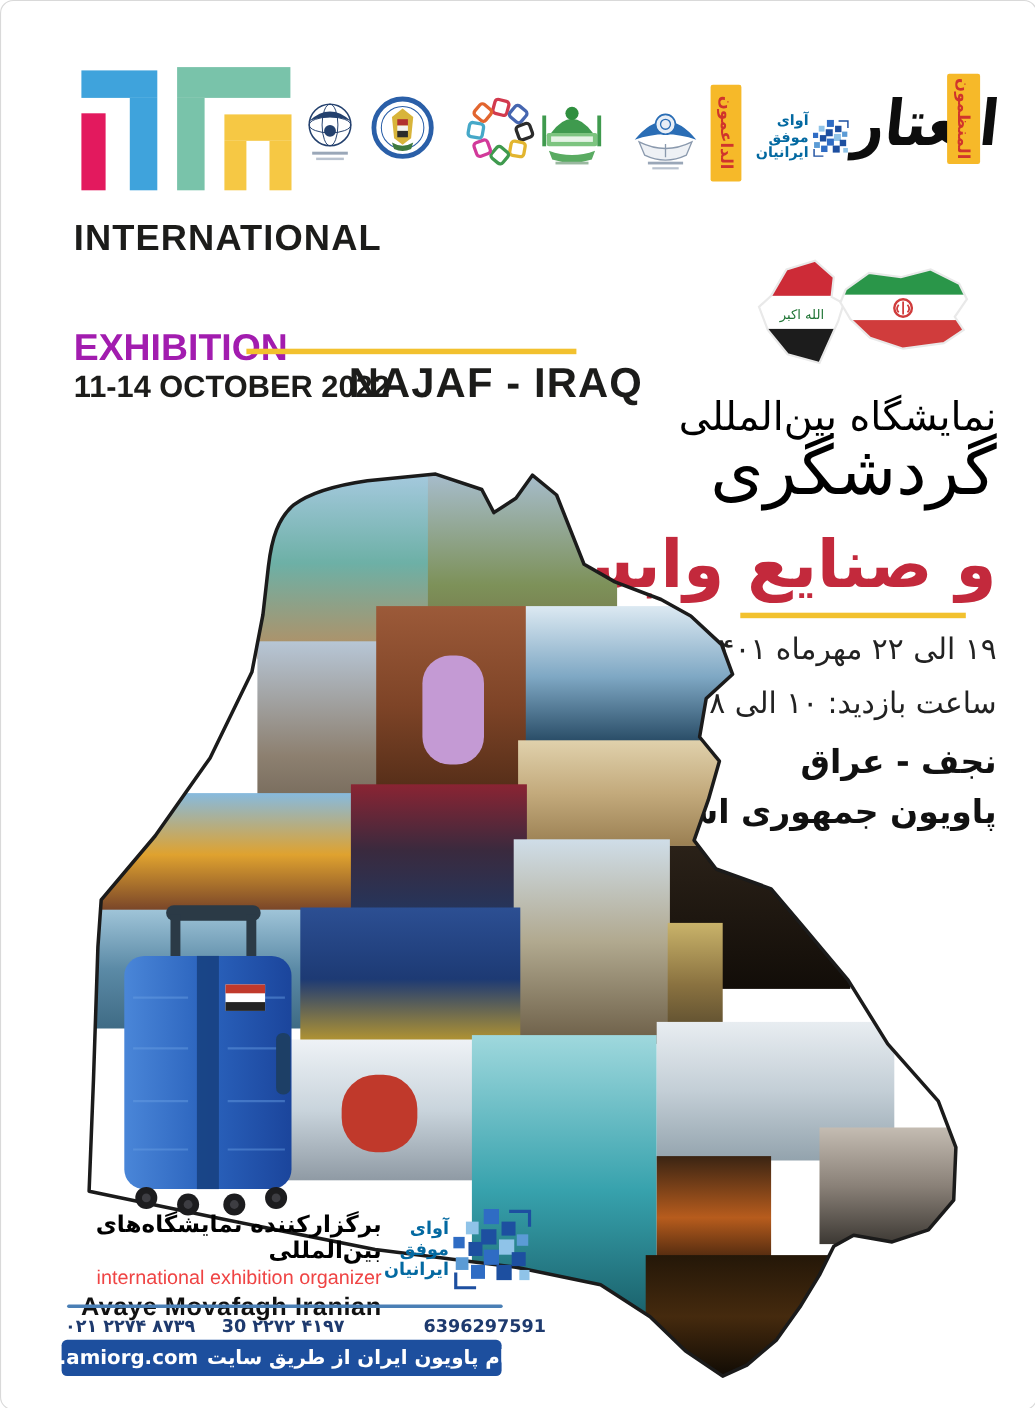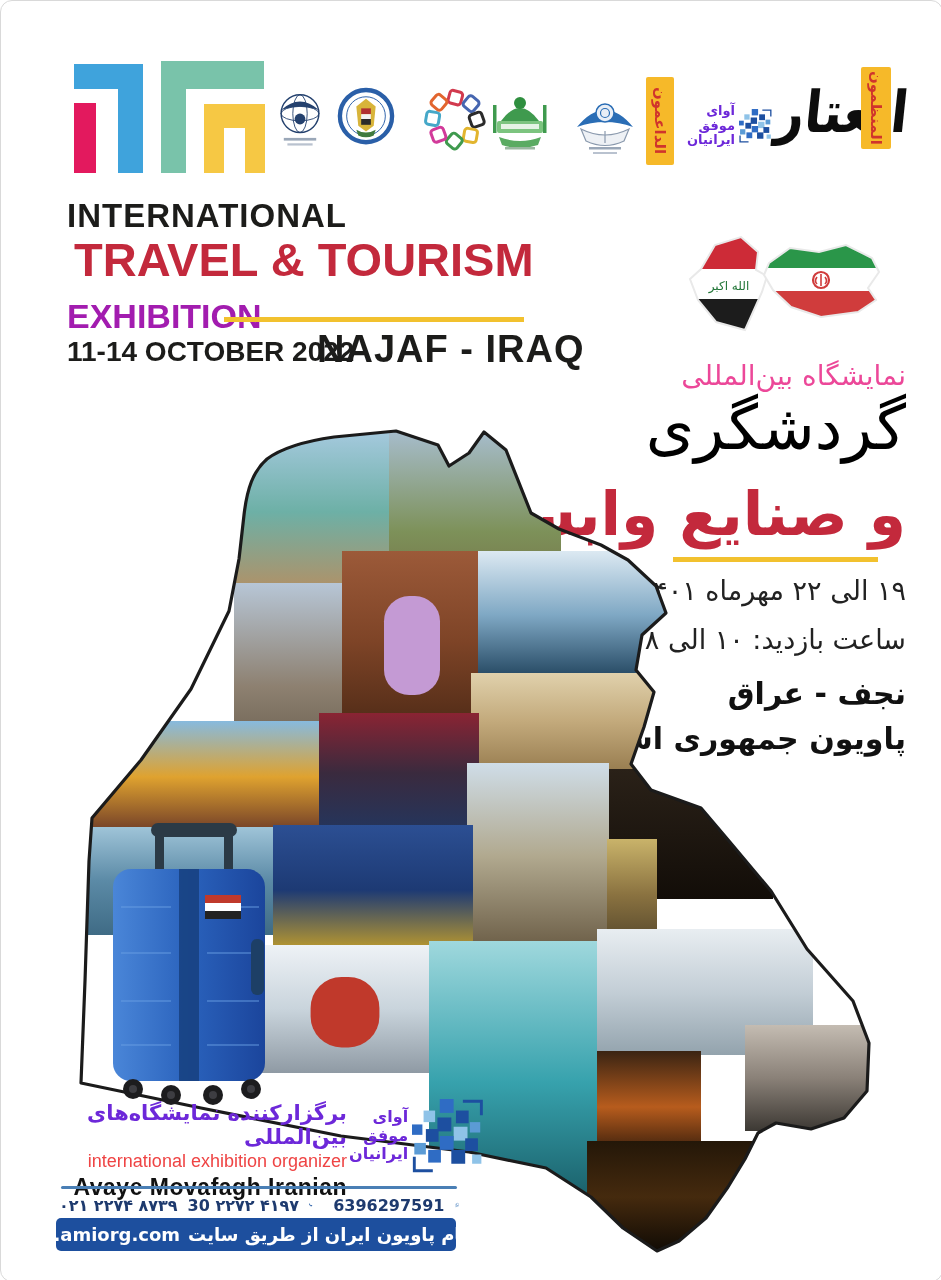--- a/index.html
+++ b/index.html
@@ -11,47 +11,47 @@
   #itte-logo{left:64px;top:58px;width:202px;height:118px;}
   #itte-logo div{position:absolute;}
   .lg-blue{background:#3fa3dc;} .lg-pink{background:#e3195e;} .lg-teal{background:#79c3aa;} .lg-yellow{background:#f6c844;}
   .logo-circle{display:flex;align-items:center;justify-content:center;}
   .vbanner{background:#f6b929;color:#d0342c;font-weight:bold;font-size:15px;
            writing-mode:vertical-rl;text-align:center;display:flex;align-items:center;justify-content:center;
            border-radius:2px;font-family:"DejaVu Sans",sans-serif;}
   #calligraphy{font-family:"DejaVu Sans",sans-serif;font-weight:bold;color:#0d0d0d;font-size:50px;
                transform:skewX(-6deg) scaleY(1.15);letter-spacing:-2px;}
   .ami-logo{display:flex;align-items:center;gap:4px;}
-  .ami-txt{font-family:"DejaVu Sans",sans-serif;font-weight:bold;color:#6d28d9;text-align:right;direction:rtl;line-height:1.15;}
+  .ami-txt{font-family:"DejaVu Sans",sans-serif;font-weight:bold;color:#0369a1;text-align:right;direction:rtl;line-height:1.15;}
   
   #t1{left:66px;top:196px;font-size:33px;font-weight:700;letter-spacing:1px;color:#1c1c1a;}
   #t2{left:73px;top:231px;font-size:47px;font-weight:800;color:#c3293c;letter-spacing:0;}
   #t3{left:66px;top:296px;font-size:34px;font-weight:800;color:#a21caf;}
   #yline1{left:223px;top:316px;width:300px;height:5px;background:#f2c12e;}
   #tdates{left:66px;top:335px;font-size:28px;font-weight:800;color:#1c1c1a;}
   #tloc{left:316px;top:327px;font-size:38px;font-weight:800;color:#1c1c1a;letter-spacing:1px;}
   
   .far{right:36px;text-align:right;}
-  #fa-label{top:358px;font-size:28px;color:#ec4899;}
+  #fa-label{top:358px;font-size:36px;color:#000000;}
   #fa-main{top:390px;font-size:62px;font-weight:normal;color:#000000;}
   #fa-sub{top:478px;font-size:60px;font-weight:bold;color:#c3293c;}
   #yline2{right:64px;top:556px;width:205px;height:5px;background:#f2c12e;}
   #fa-date{top:574px;font-size:27px;color:#222;}
   #fa-hours{top:623px;font-size:27px;color:#222;}
   #fa-city{top:675px;font-size:30px;font-weight:bold;color:#111;}
   #fa-pav{top:720px;font-size:30px;font-weight:bold;color:#111;}
   
   #org-block{left:58px;top:1100px;width:288px;text-align:right;}
-  #org-fa{font-family:"DejaVu Sans",sans-serif;direction:rtl;font-size:21px;font-weight:bold;color:#6d28d9;}
+  #org-fa{font-family:"DejaVu Sans",sans-serif;direction:rtl;font-size:21px;font-weight:bold;color:#000000;}
   #org-en{font-size:18px;color:#ef4444;margin-top:2px;}
   #org-name{font-size:23px;font-weight:bold;color:#111;margin-top:2px;letter-spacing:0.5px;}
   #ami-footer{left:348px;top:1098px;}
   #ami-footer .ami-txt{font-size:16px;}
   #sep-line{left:60px;top:1185px;width:396px;height:3px;background:#4a7fb5;border-radius:2px;}
-  #contacts{left:58px;top:1192px;width:400px;height:24px;display:flex;align-items:center;gap:10px;direction:ltr;}
+  #contacts{left:58px;top:1192px;width:400px;height:24px;display:flex;align-items:center;gap:24px;direction:ltr;}
   .cnum{font-family:"DejaVu Sans",sans-serif;font-size:16px;font-weight:bold;color:#1e3a6e;white-space:nowrap;}
   #reg-banner{left:55px;top:1217px;width:400px;height:33px;background:#1d4f9e;border-radius:5px;
               display:flex;align-items:center;justify-content:center;gap:8px;direction:rtl;}
   #reg-banner span{color:#fff;font-weight:bold;font-size:18px;font-family:"DejaVu Sans",sans-serif;white-space:nowrap;}
   
   #map-svg{left:0;top:0;width:941px;height:1280px;pointer-events:none;}
 </style>
 </head>
 <body>
 
@@ -166,21 +166,20 @@
     <svg viewBox="0 0 64 64" width="56" height="56">
         <use href="#mosaicG"></use>
       </svg>
   </div>
 
   <div class="abs" id="calligraphy" style="left:775px;top:82px;">العتار</div>
 
   <div class="abs vbanner" style="left:860px;top:66px;width:30px;height:82px">المنظمون</div>
 
   <div class="abs" id="t1">INTERNATIONAL</div>
-  <div class="abs" id="t2">TRAVEL &amp; TOURISM</div>
   <div class="abs" id="t3">EXHIBITION</div>
   <div class="abs" id="yline1"></div>
   <div class="abs" id="tdates">11-14 OCTOBER 2022</div>
   <div class="abs" id="tloc">NAJAF - IRAQ</div>
 
   <div class="abs fa far" id="fa-label">نمایشگاه بین‌المللی</div>
   <div class="abs fa far" id="fa-main">گردشگری</div>
   <div class="abs fa far" id="fa-sub">و صنایع وابسته</div>
   <div class="abs" id="yline2"></div>
   <div class="abs fa far" id="fa-date">۱۹ الی ۲۲ مهرماه ۱۴۰۱</div>

